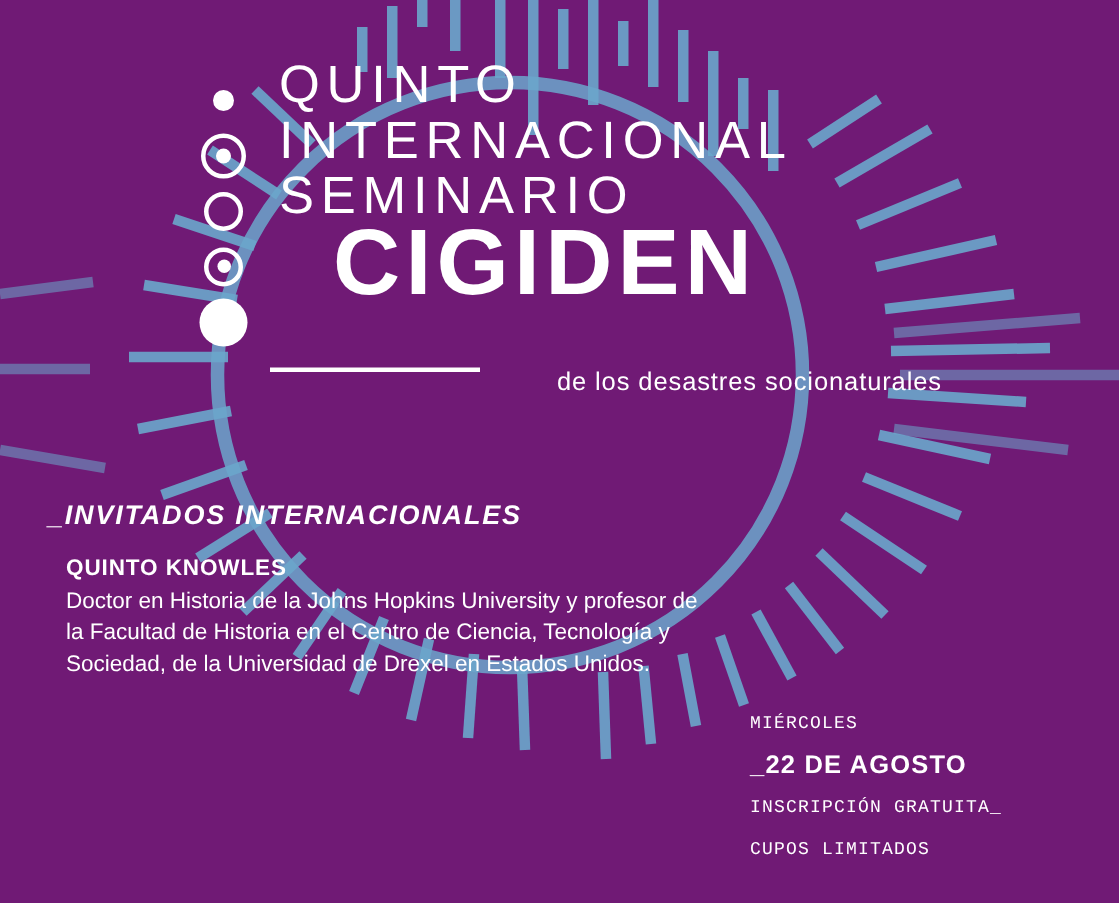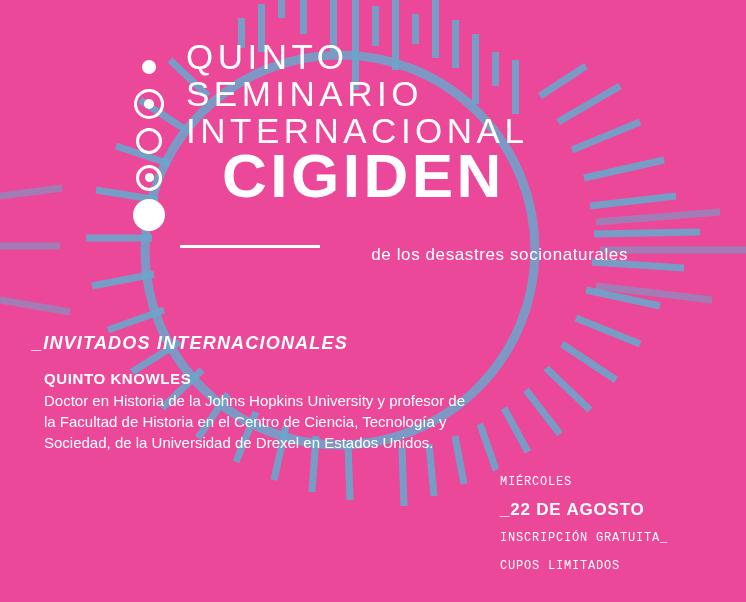--- a/index.html
+++ b/index.html
@@ -5,21 +5,21 @@
   html, body {
     margin: 0;
     padding: 0;
     background: #ffffff;
   }
   #poster {
     position: relative;
     width: 746px;
     height: 602px;
     overflow: hidden;
-    background: #ec4899;
+    background: #701a75;
     font-family: "Liberation Sans", sans-serif;
     color: #ffffff;
   }
   #burst {
     position: absolute;
     top: 0; left: 0;
     width: 746px;
     height: 602px;
     pointer-events: none;
   }
@@ -249,22 +249,22 @@
           </div>
         <div class="dot-wrap">
             <span class="ring d4"></span>
           </div>
         <div class="dot-wrap">
             <span class="ring d5"></span>
           </div>
       </div>
       <div class="title-col">
         <div class="t-line">QUINTO</div>
+        <div class="t-line">INTERNACIONAL</div>
         <div class="t-line">SEMINARIO</div>
-        <div class="t-line">INTERNACIONAL</div>
         <div class="t-big">CIGIDEN</div>
       </div>
     </div>
     <div class="rule"></div>
   </div>
 
   <div class="subtitle">
     <div>de los desastres socionaturales</div>
   </div>
 

